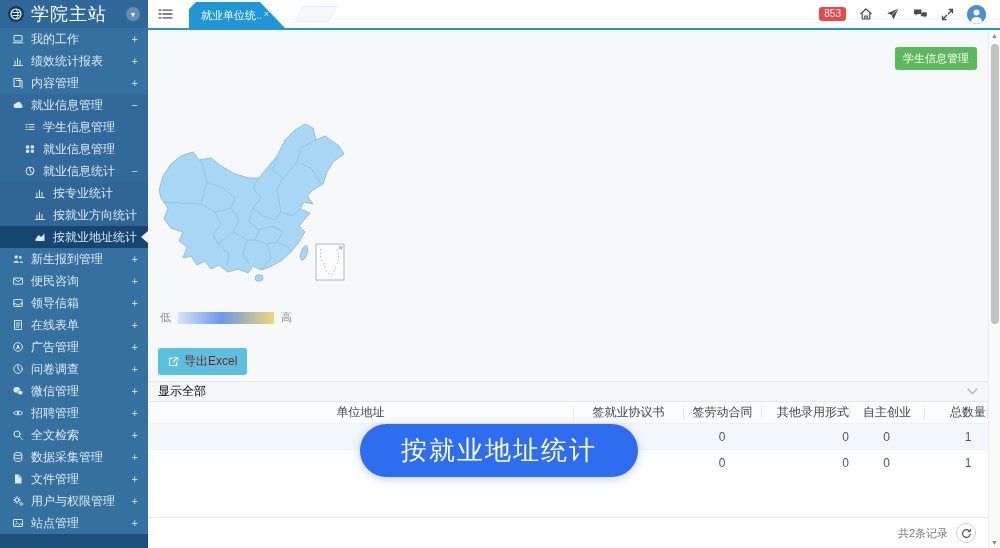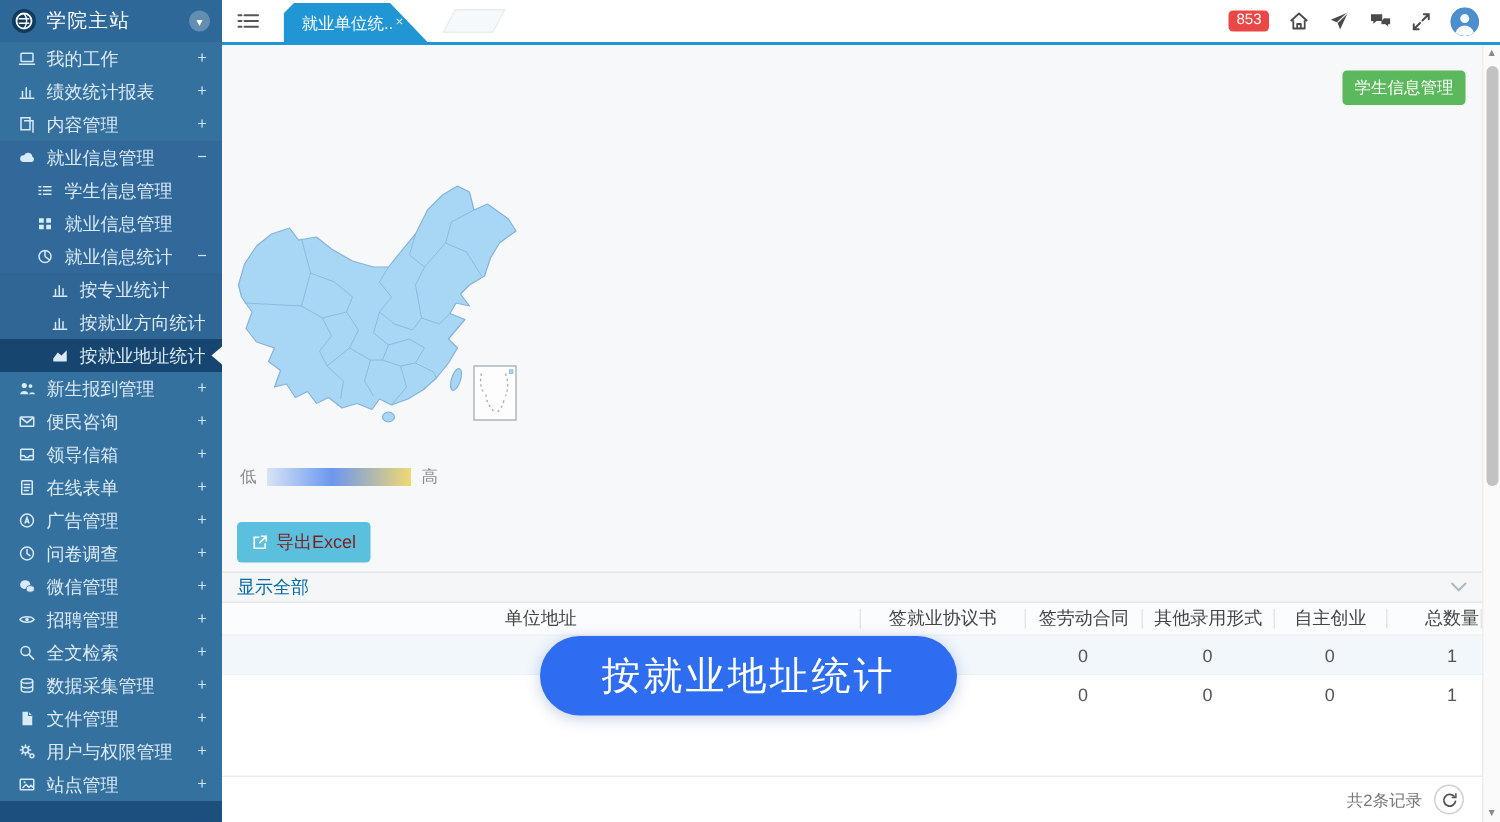--- a/index.html
+++ b/index.html
@@ -3,21 +3,21 @@
 <meta charset="utf-8">
 <style>
   * { margin:0; padding:0; box-sizing:border-box; }
   html,body { width:1000px; height:548px; overflow:hidden; }
   body { font-family:"Liberation Sans","DejaVu Sans",sans-serif; background:#fff; position:relative; }
   svg { display:block; }
 
   
   #sidebar { position:absolute; left:0; top:0; width:148px; height:548px; background:#35719F; z-index:5; }
   #logo-bar { height:28px; background:#2E6898; display:flex; align-items:center; padding:0 8px; }
-  #logo-bar .brand-txt { color:#fff; font-size:13px; margin-left:7px; flex:1; letter-spacing:1px; }
+  #logo-bar .brand-txt { color:#fff; font-size:18px; margin-left:7px; flex:1; letter-spacing:1px; }
   .logo-circle { width:16px; height:16px; border-radius:50%; background:#0E3B5E; display:flex; align-items:center; justify-content:center; }
   .collapse-circle { width:14px; height:14px; border-radius:50%; background:rgba(255,255,255,.25); color:#fff; font-size:8px; display:flex; align-items:center; justify-content:center; cursor:pointer; }
   #menu { }
   .si { position:relative; display:flex; align-items:center; height:22px; padding:0 10px; color:#DCEAF6; font-size:12px; cursor:pointer; white-space:nowrap; }
   .si .ic { width:15px; margin-right:6px; display:flex; justify-content:center; flex:none; }
   .si .lb { flex:1; overflow:hidden; }
   .si .sfx { font-size:11px; color:#CFE2F2; }
   .lv2 { padding-left:22px; background:#31699A; }
   .lv3 { padding-left:32px; background:#2F6695; }
   .si.active { background:#16466F; }
@@ -43,32 +43,32 @@
   #page-title { position:absolute; left:10px; top:10px; font-size:15px; color:#333; }
   #custom-date-btn { position:absolute; right:11px; top:17px; background:#5CB85C; color:#fff; font-size:11px; border:none; border-radius:3px; padding:4px 8px; cursor:pointer; }
 
   #map-wrap { position:absolute; left:7px; top:80px; width:195px; height:185px; }
   #legend { position:absolute; left:12px; top:280px; display:flex; align-items:center; font-size:11px; color:#8a8a8a; }
   #legend-bar { width:96px; height:12px; margin:0 7px; background:linear-gradient(90deg,#D8E4F5 0%,#6B97EE 45%,#F0D873 100%); }
 
   #export-btn { position:absolute; left:10px; top:318px; background:#5BC0DE; color:#7f1d1d; border:none; border-radius:3px; font-size:12px; padding:5px 10px; display:flex; align-items:center; gap:5px; cursor:pointer; }
 
   #showall-bar { position:absolute; left:0; top:351px; width:840px; height:21px; border-top:1px solid #E4E6E8; border-bottom:1px solid #E4E6E8; display:flex; align-items:center; padding:0 10px; background:#F5F6F8; }
-  #showall-link { color:#0369a1; font-size:12px; text-decoration:none; }
+  #showall-link { color:#000000; font-size:12px; text-decoration:none; }
   #showall-chevron { margin-left:auto; }
 
   #table-zone { position:absolute; left:0; top:372px; width:840px; height:115px; background:#fff; }
   .trow { display:flex; align-items:center; font-size:12px; color:#555; }
   .thead { height:21px; background:#FBFCFD; color:#444; }
   .tbody-r { height:26px; border-top:1px solid #EDF2F7; }
   .r-stripe { background:#F2F7FC; }
   .c-addr { flex:1; text-align:center; }
   .c-n1 { width:110px; text-align:center; }
   .c-n2 { width:78px; text-align:center; }
-  .c-n3 { width:88px; text-align:center; }
+  .c-n3 { width:88px; text-align:right; }
   .c-n4 { width:75px; text-align:center; }
   .c-n5 { width:64px; text-align:center;padding-left:24px; }
   .thead .c-n1,.thead .c-n2,.thead .c-n3,.thead .c-n4,.thead .c-n5 { border-left:1px solid #E4E6E8; line-height:13px; }
   .thead .c-n5 { border-right:1px solid #E4E6E8; }
 
   #content-footer { position:absolute; left:0; top:487px; width:840px; height:31px; border-top:1px solid #EBEBEB; background:#fff; display:flex; align-items:center; justify-content:flex-end; gap:8px; padding-right:12px; }
   #records-label { font-size:11px; color:#777; }
   #refresh-btn { width:20px; height:20px; border-radius:50%; border:1px solid #CFCFCF; background:#fff; display:flex; align-items:center; justify-content:center; cursor:pointer; }
 
   #overlay-pill { position:absolute; left:212px; top:394px; width:278px; height:53px; border-radius:27px; background:#2E6CF0; color:#fff; font-size:26px; display:flex; align-items:center; justify-content:center; z-index:9; box-shadow:0 2px 10px rgba(20,60,160,.25); letter-spacing:2px; }

